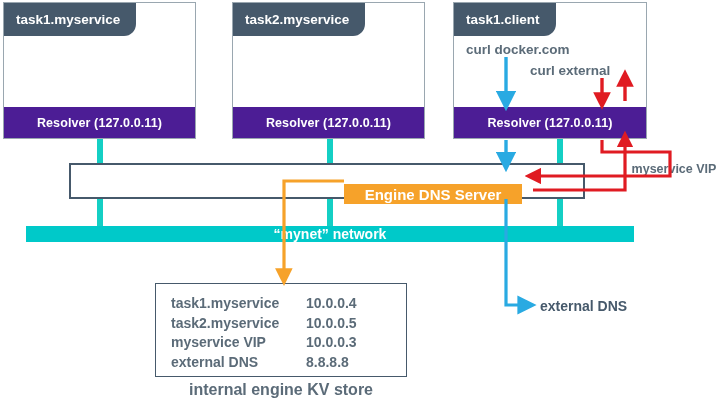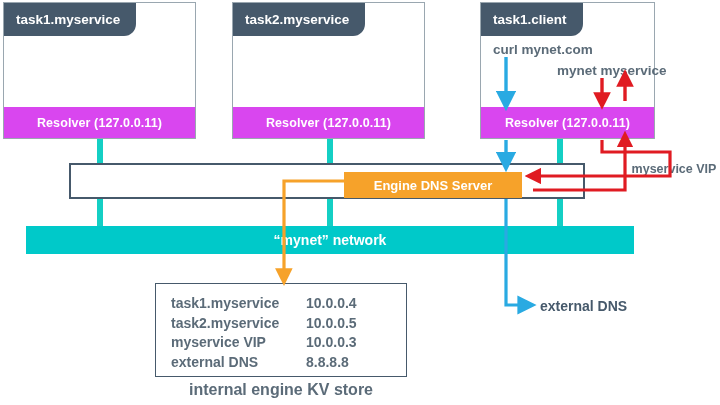--- a/index.html
+++ b/index.html
@@ -40,21 +40,21 @@
     white-space: nowrap;
     box-sizing: border-box;
     z-index: 5;
   }
   .resolver-band {
     position: absolute;
     left: 0;
     right: 0;
     bottom: 0;
     height: 31px;
-    background: #d946ef;
+    background: #4c1d95;
     color: #ffffff;
     font-size: 12.5px;
     display: flex;
     align-items: center;
     justify-content: center;
     letter-spacing: 0.1px;
   }
   .curl-label {
     position: absolute;
     color: #5b6b78;
@@ -78,39 +78,39 @@
     position: absolute;
     left: 49px;
     top: 170px;
     font-size: 19px;
     color: #46596b;
     z-index: 8;
   }
   #dns-server {
     position: absolute;
     left: 344px;
-    top: 172px;
+    top: 184px;
     width: 178px;
-    height: 26px;
+    height: 20px;
     background: #f6a22a;
     color: #ffffff;
-    font-size: 13px;
+    font-size: 15px;
     display: flex;
     align-items: center;
     justify-content: center;
     z-index: 9;
   }
 
   
   #mynet {
     position: absolute;
     left: 26px;
     top: 226px;
     width: 608px;
-    height: 28px;
+    height: 16px;
     background: #00c9c9;
     color: #ffffff;
     font-size: 14px;
     display: flex;
     align-items: center;
     justify-content: center;
     z-index: 4;
   }
 
   
@@ -187,24 +187,24 @@
   <div class="task-box" style="left:3px; top:2px; width:193px; height:137px;">
     <div class="task-tab">task1.myservice</div>
     <div class="resolver-band">Resolver (127.0.0.11)</div>
   </div>
 
   <div class="task-box" style="left:232px; top:2px; width:193px; height:137px;">
     <div class="task-tab">task2.myservice</div>
     <div class="resolver-band">Resolver (127.0.0.11)</div>
   </div>
 
-  <div class="task-box" style="left:480px; top:2px; width:175px; height:137px;">
+  <div class="task-box" style="left:453px; top:2px; width:194px; height:137px;">
     <div class="task-tab">task1.client</div>
-    <div class="curl-label" style="left:12px; top:39px;">curl mynet.com</div>
-    <div class="curl-label" style="left:76px; top:60px;">mynet myservice</div>
+    <div class="curl-label" style="left:12px; top:39px;">curl docker.com</div>
+    <div class="curl-label" style="left:76px; top:60px;">curl external</div>
     <div class="resolver-band">Resolver (127.0.0.11)</div>
   </div>
 
   <div id="docker-engine"></div>
   <div id="dns-server">Engine DNS Server</div>
 
   <div id="mynet">“mynet” network</div>
 
   <div id="kv-box">
     <div class="kv-row">

